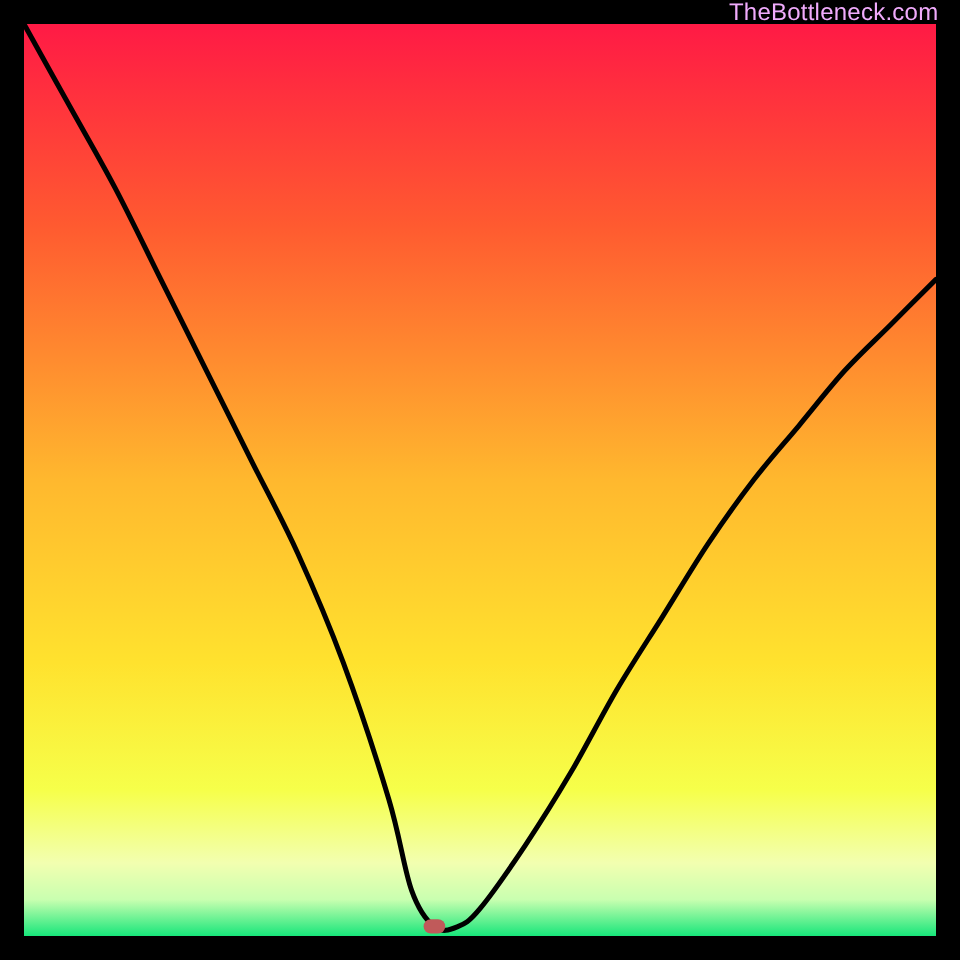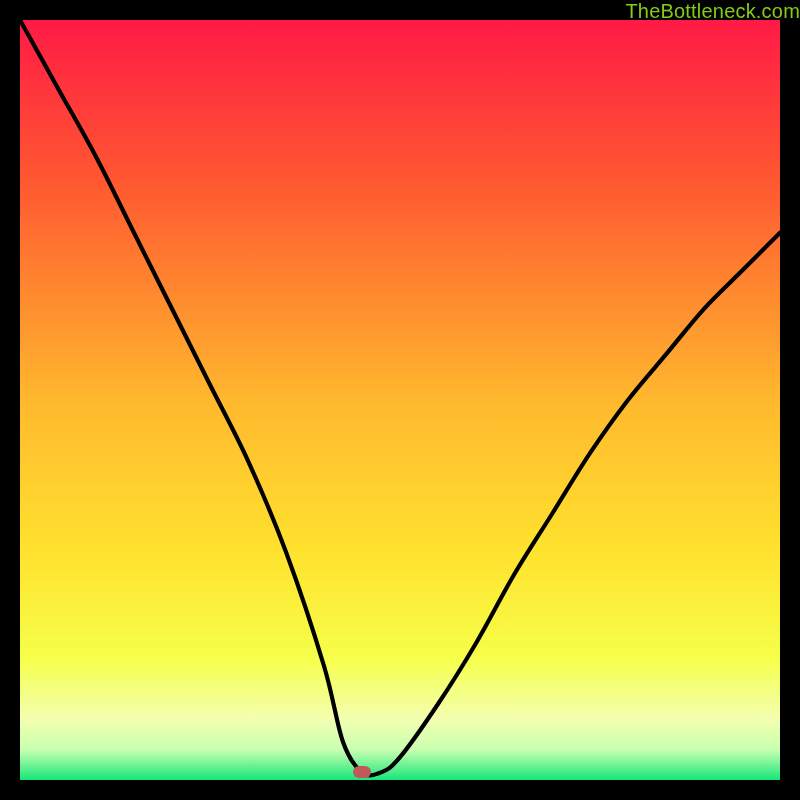--- a/index.html
+++ b/index.html
@@ -43,22 +43,22 @@
     position: absolute;
     width: 18px;
     height: 12px;
     border-radius: 6px;
     background: #c05a5a;
     transform: translate(-50%, -50%);
   }
   .watermark {
     position: absolute;
     top: 0px;
-    right: 0;
-    color: #84cc16;
+    right: 18px;
+    color: #f0abfc;
     font-size: 20px;
     font-weight: 500;
     letter-spacing: 0.2px;
     user-select: none;
     text-align: right;
   }
 </style>
 </head>
 <body>
 

